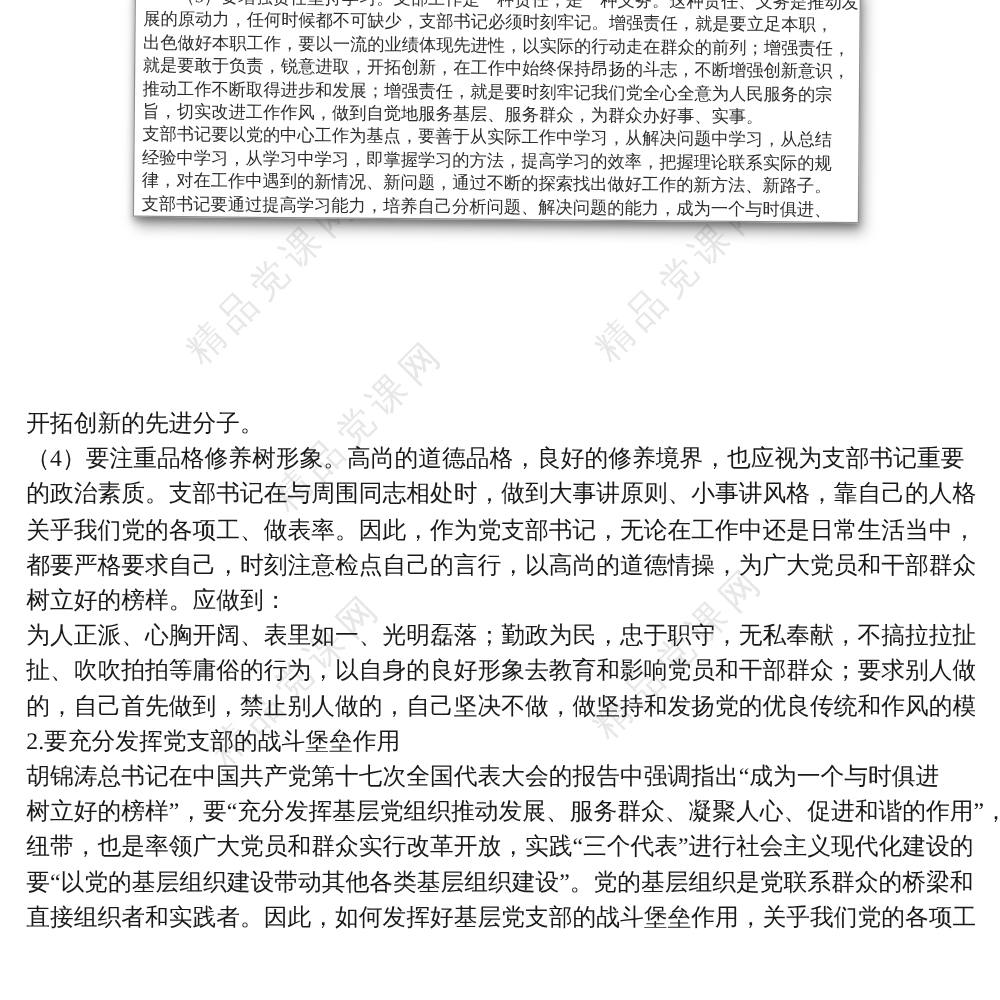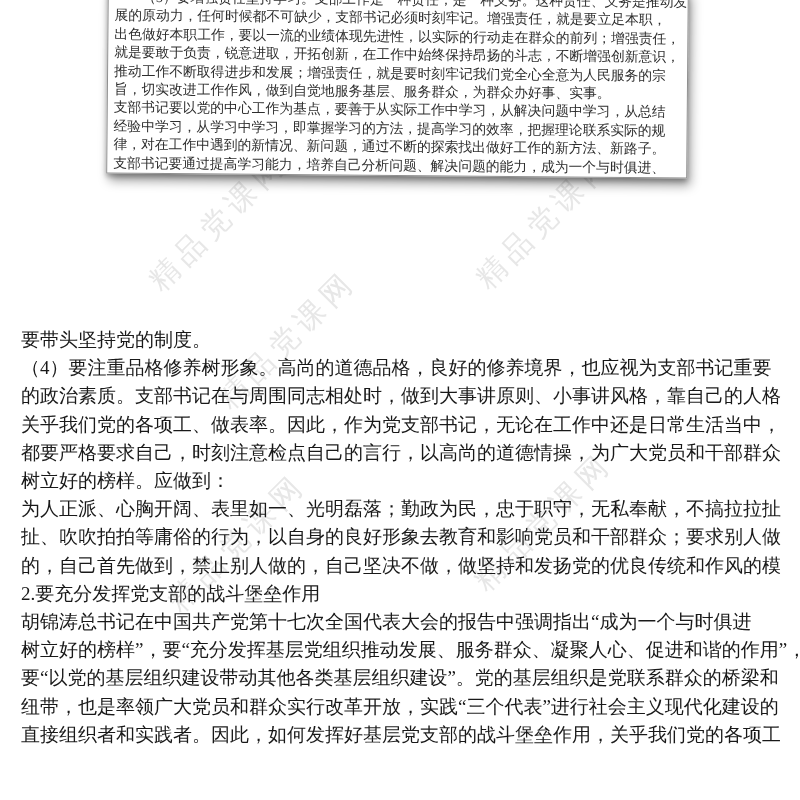--- a/index.html
+++ b/index.html
@@ -90,30 +90,30 @@
         <div class="page-line">推动工作不断取得进步和发展；增强责任，就是要时刻牢记我们党全心全意为人民服务的宗</div>
         <div class="page-line">旨，切实改进工作作风，做到自觉地服务基层、服务群众，为群众办好事、实事。</div>
         <div class="page-line">支部书记要以党的中心工作为基点，要善于从实际工作中学习，从解决问题中学习，从总结</div>
         <div class="page-line">经验中学习，从学习中学习，即掌握学习的方法，提高学习的效率，把握理论联系实际的规</div>
         <div class="page-line">律，对在工作中遇到的新情况、新问题，通过不断的探索找出做好工作的新方法、新路子。</div>
         <div class="page-line">支部书记要通过提高学习能力，培养自己分析问题、解决问题的能力，成为一个与时俱进、</div>
       </div>
   </div>
 
   <div class="body-text">
-      <div class="body-line">要带头坚持党的制度。</div>
+      <div class="body-line">开拓创新的先进分子。</div>
       <div class="body-line">（4）要注重品格修养树形象。高尚的道德品格，良好的修养境界，也应视为支部书记重要</div>
       <div class="body-line">的政治素质。支部书记在与周围同志相处时，做到大事讲原则、小事讲风格，靠自己的人格</div>
       <div class="body-line">关乎我们党的各项工、做表率。因此，作为党支部书记，无论在工作中还是日常生活当中，</div>
       <div class="body-line">都要严格要求自己，时刻注意检点自己的言行，以高尚的道德情操，为广大党员和干部群众</div>
       <div class="body-line">树立好的榜样。应做到：</div>
       <div class="body-line">为人正派、心胸开阔、表里如一、光明磊落；勤政为民，忠于职守，无私奉献，不搞拉拉扯</div>
       <div class="body-line">扯、吹吹拍拍等庸俗的行为，以自身的良好形象去教育和影响党员和干部群众；要求别人做</div>
       <div class="body-line">的，自己首先做到，禁止别人做的，自己坚决不做，做坚持和发扬党的优良传统和作风的模</div>
       <div class="body-line">2.要充分发挥党支部的战斗堡垒作用</div>
       <div class="body-line">胡锦涛总书记在中国共产党第十七次全国代表大会的报告中强调指出“成为一个与时俱进</div>
       <div class="body-line">树立好的榜样”，要“充分发挥基层党组织推动发展、服务群众、凝聚人心、促进和谐的作用”，</div>
+      <div class="body-line">纽带，也是率领广大党员和群众实行改革开放，实践“三个代表”进行社会主义现代化建设的</div>
       <div class="body-line">要“以党的基层组织建设带动其他各类基层组织建设”。党的基层组织是党联系群众的桥梁和</div>
-      <div class="body-line">纽带，也是率领广大党员和群众实行改革开放，实践“三个代表”进行社会主义现代化建设的</div>
       <div class="body-line">直接组织者和实践者。因此，如何发挥好基层党支部的战斗堡垒作用，关乎我们党的各项工</div>
     </div>
 
 </div>
 
 </body></html>

